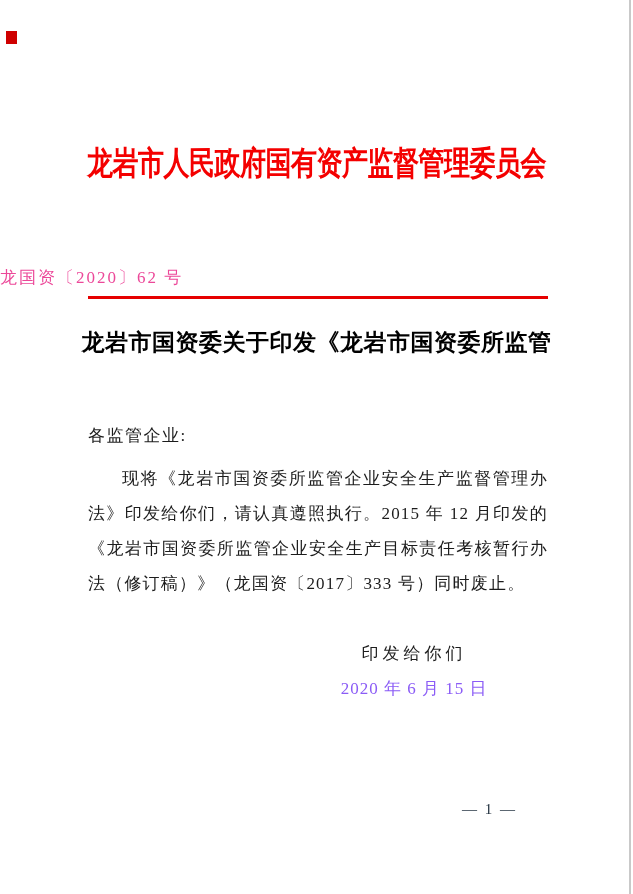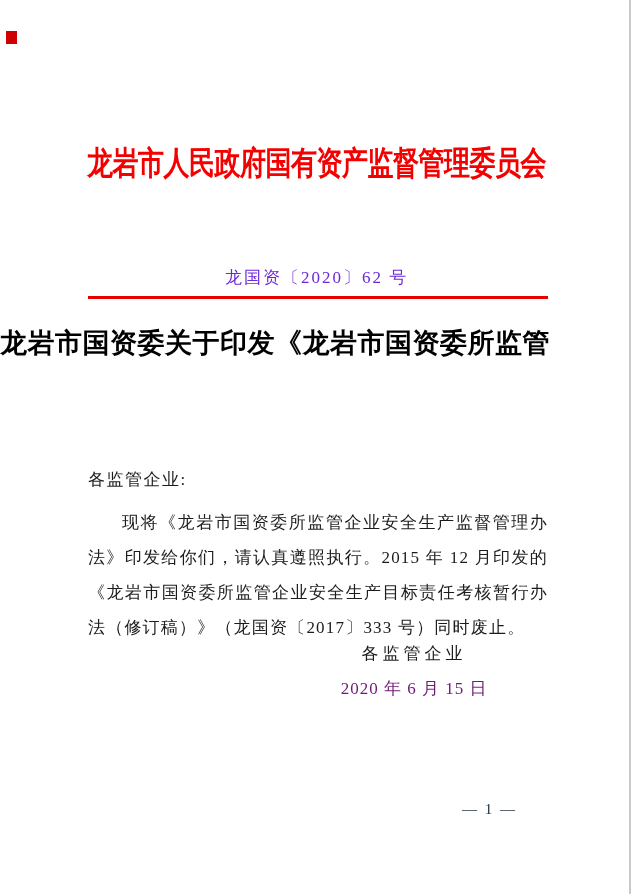--- a/index.html
+++ b/index.html
@@ -29,65 +29,63 @@
     color: #f40000;
     font-size: 26px;
     font-weight: bold;
     letter-spacing: -0.5px;
     transform: scaleY(1.25);
     transform-origin: center;
     white-space: nowrap;
   }
   .doc-number {
     position: absolute; top: 266px; left: 0; width: 100%;
-    text-align: center;
-    color: #6d28d9;
+    color: #ec4899;
     font-size: 17px;
     letter-spacing: 2px;
     white-space: nowrap;
   }
   .red-line {
     position: absolute; top: 296px; left: 88px;
     width: 460px; height: 3px;
     background: #e60000;
   }
   .doc-title {
     position: absolute; top: 324px; left: 0; width: 100%;
-    text-align: left;
+    text-align: center;
     color: #000000;
     font-weight: bold;
-    font-size: 27px;
+    font-size: 23px;
     line-height: 38px;
     letter-spacing: 0.5px;
   }
   .content {
     position: absolute; top: 418px; left: 88px; width: 460px;
     color: #1c1c1c;
     font-size: 17px;
     line-height: 35px;
   }
   .salutation {
     letter-spacing: 1.5px;
-    margin-top: 44px;
   }
   .body-paragraph {
     margin-top: 8px;
     text-indent: 2em;
     text-align: justify;
     letter-spacing: 1.2px;
   }
   .signature {
     position: absolute; top: 636px; left: 338px; width: 152px;
     text-align: center;
     color: #1c1c1c;
     font-size: 17px;
     line-height: 35px;
   }
   .signature-org { letter-spacing: 4px; }
-  .signature-date { letter-spacing: 1px; color: #701a75; }
+  .signature-date { letter-spacing: 1px; color: #8b5cf6; }
   .page-number {
     position: absolute; top: 801px; left: 462px;
     color: #22313f;
     font-size: 15px;
     letter-spacing: 2px;
     white-space: nowrap;
   }
 </style>
 </head>
 <body>
@@ -105,21 +103,21 @@
   <div class="doc-title">
     <div>龙岩市国资委关于印发《龙岩市国资委所监管</div>
   </div>
 
   <div class="content">
     <div class="salutation">各监管企业:</div>
     <div class="body-paragraph">现将《龙岩市国资委所监管企业安全生产监督管理办法》印发给你们，请认真遵照执行。2015 年 12 月印发的《龙岩市国资委所监管企业安全生产目标责任考核暂行办法（修订稿）》（龙国资〔2017〕333 号）同时废止。</div>
   </div>
 
   <div class="signature">
-    <div class="signature-org">各监管企业</div>
+    <div class="signature-org">印发给你们</div>
     <div class="signature-date">2020 年 6 月 15 日</div>
   </div>
 
   <div class="page-number">— 1 —</div>
 
   <div class="edge-line"></div>
 
 </div>
 
 </body></html>

